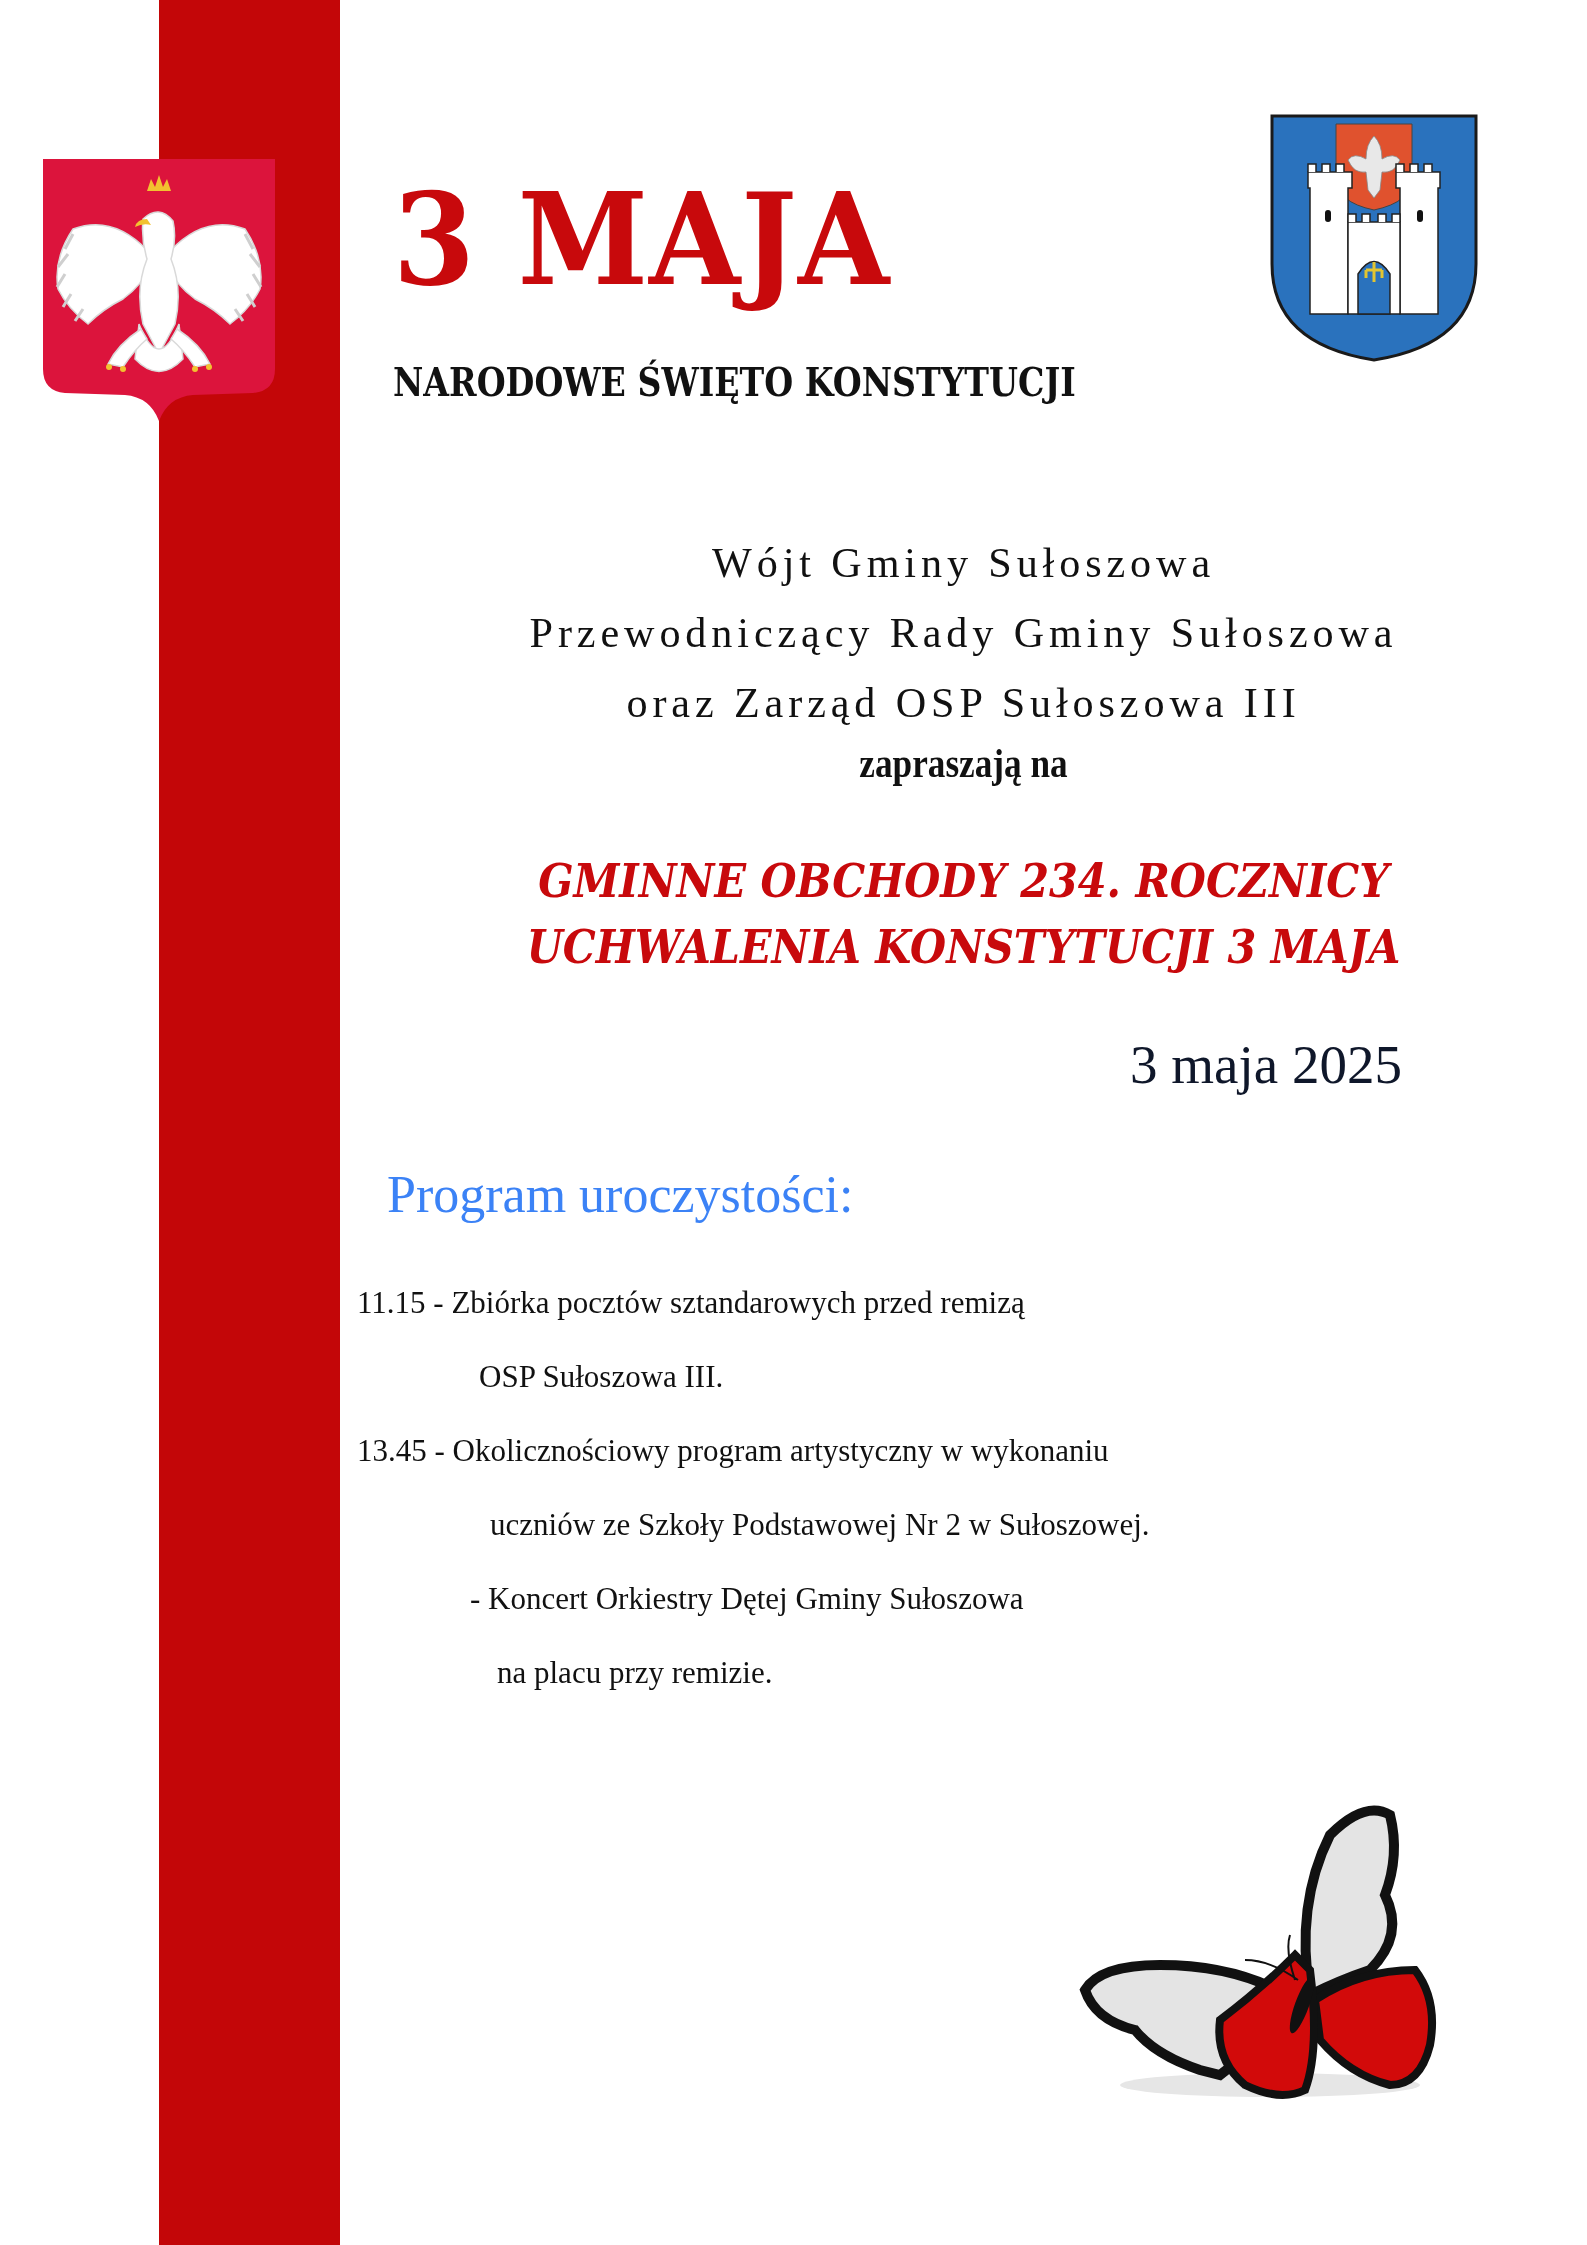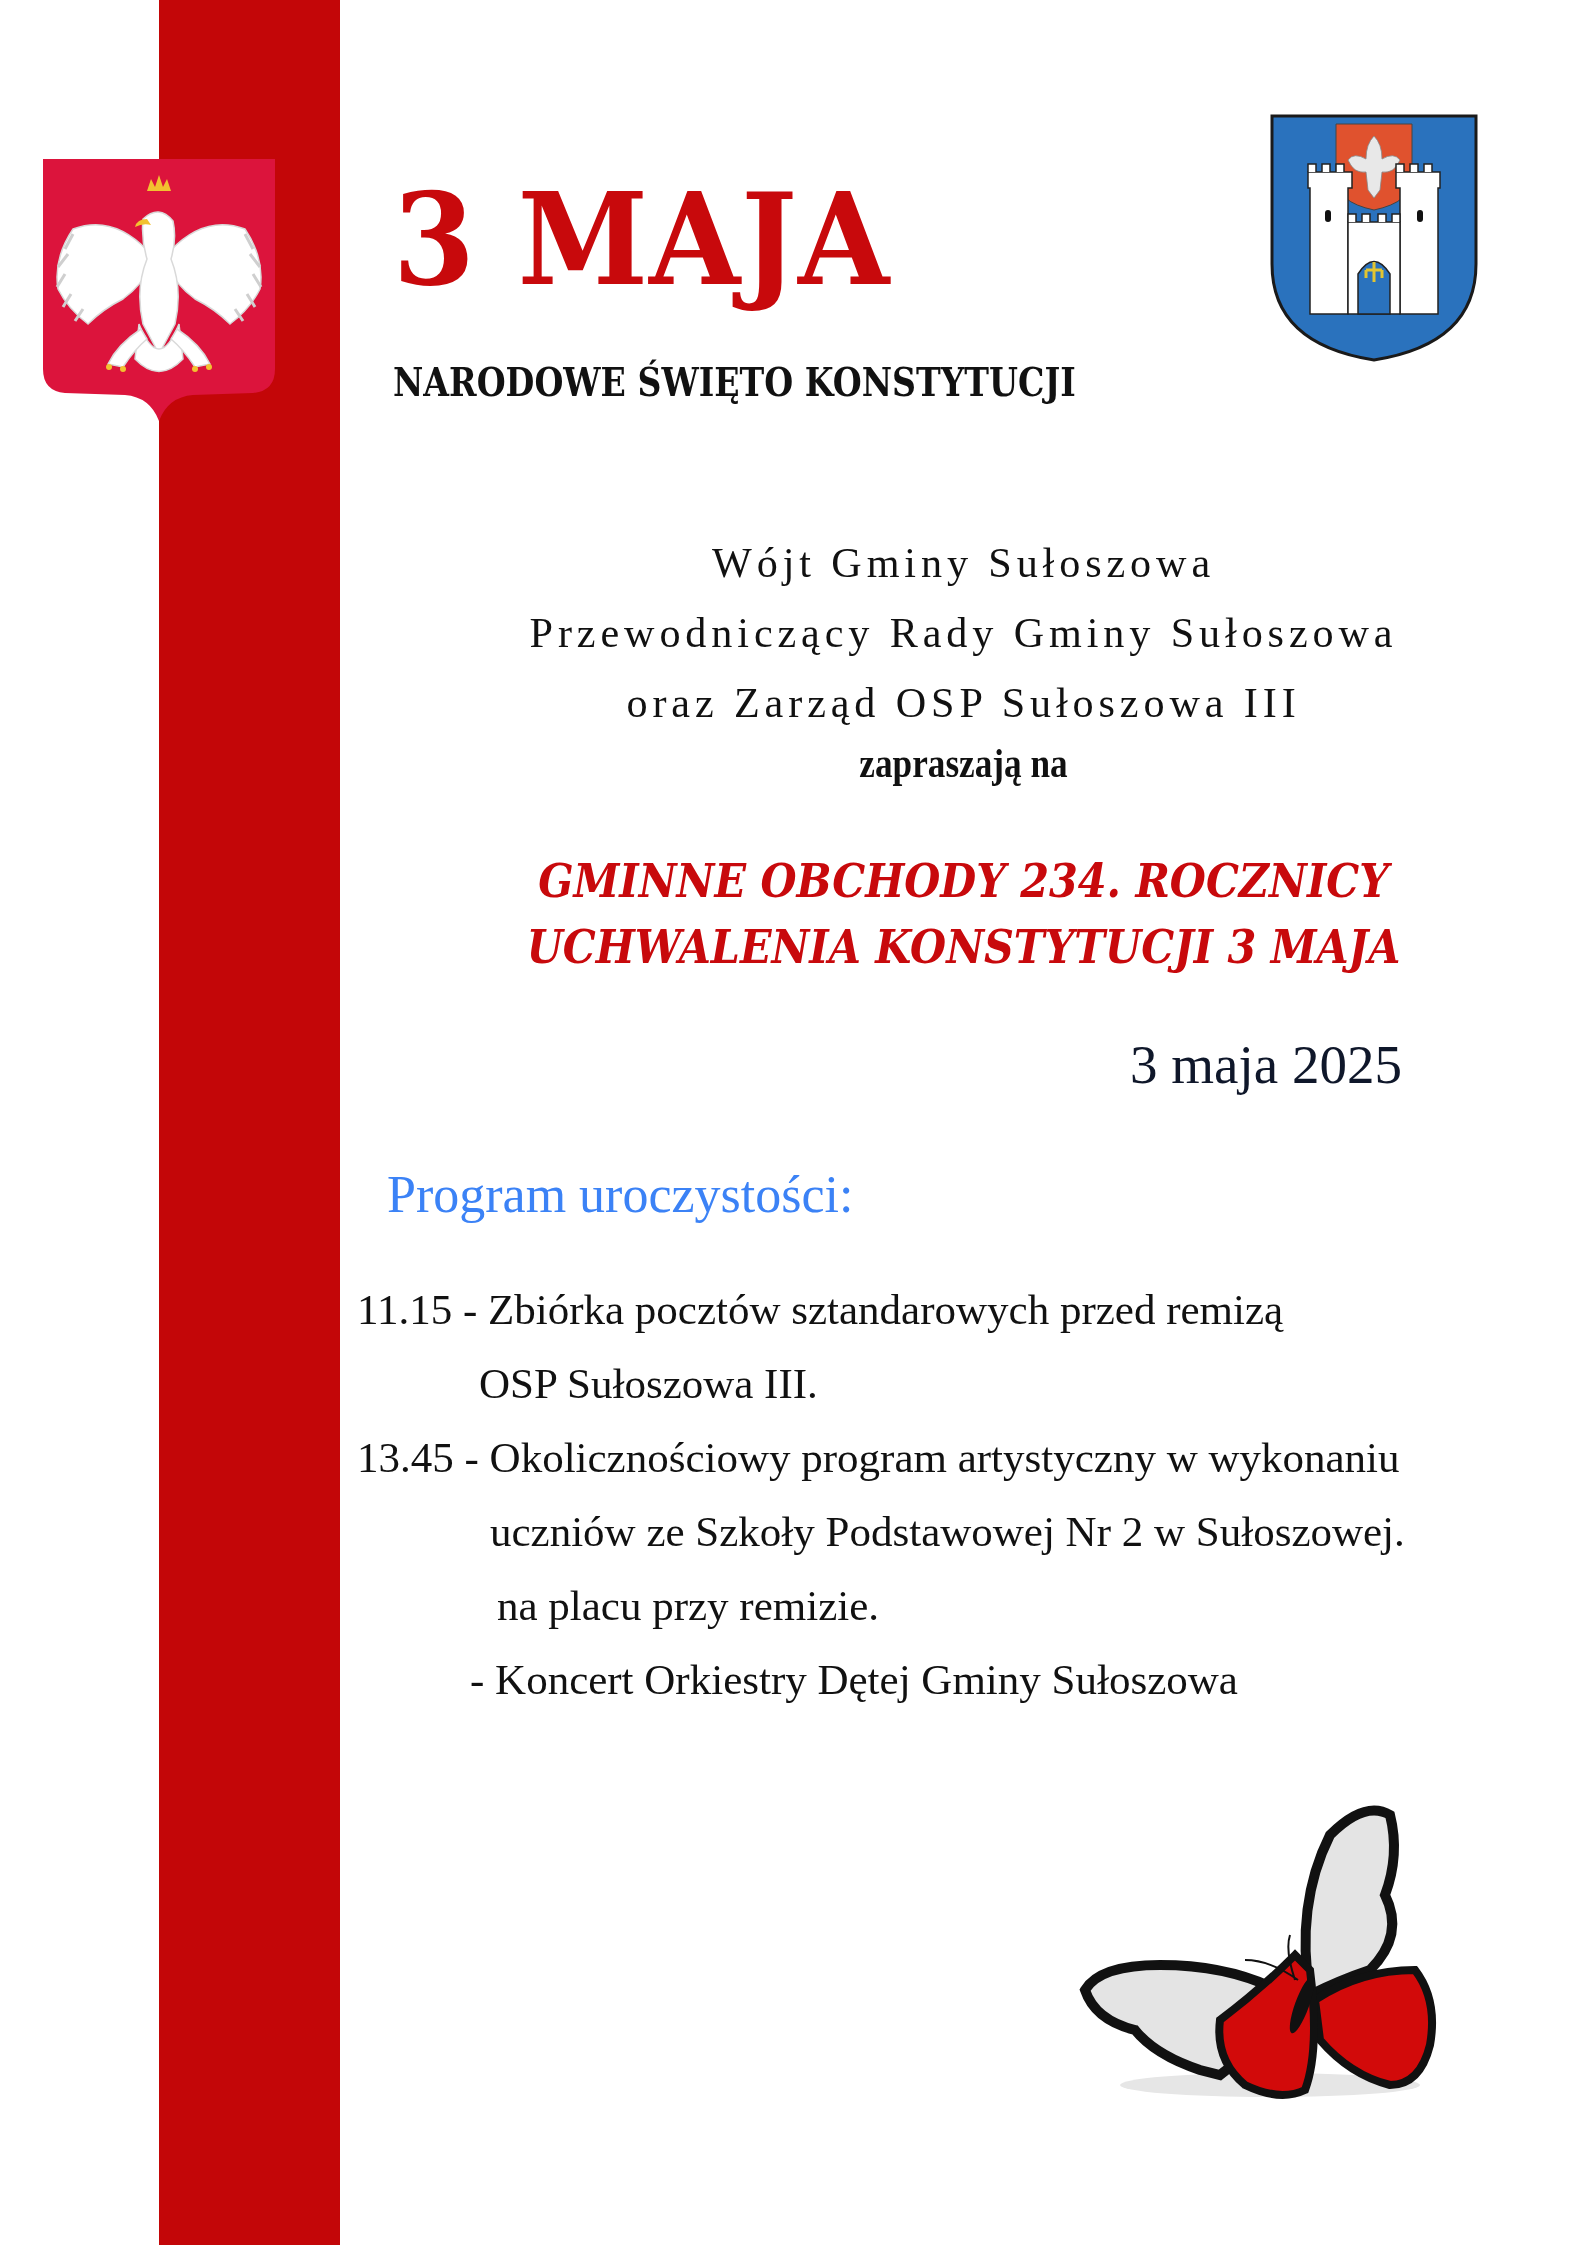--- a/index.html
+++ b/index.html
@@ -8,21 +8,21 @@
   .eagle-shield { position:absolute; left:43px; top:159px; width:232px; height:262px; }
   .crest { position:absolute; left:1270px; top:114px; width:208px; height:248px; }
   .title { position:absolute; left:393px; top:175px; font-family:"DejaVu Serif", serif; font-weight:bold; font-size:128px; color:#c8090c; letter-spacing:1px; line-height:1; transform:scaleX(0.92); transform-origin:left top; }
   .subtitle { position:absolute; left:393px; top:362px; font-family:"DejaVu Serif", serif; font-weight:bold; font-size:40px; color:#111; line-height:1; transform:scaleX(0.83); transform-origin:left top; white-space:nowrap; }
   .centered { position:absolute; left:340px; width:1247px; text-align:center; font-family:"Liberation Serif", serif; color:#111; white-space:nowrap; }
   .hosts { font-size:43px; letter-spacing:5px; line-height:70px; top:528px; transform:scaleX(0.98); }
   .invite { top:740px; font-size:40px; font-weight:bold; transform:scaleX(0.88); }
   .event { top:848px; font-family:"DejaVu Serif", serif; font-weight:bold; font-style:italic; font-size:46px; color:#c8090c; line-height:66px; transform:scaleX(0.9); }
   .date { position:absolute; left:1130px; top:1033px; font-family:"Liberation Serif", serif; font-size:55px; color:#0f172a; white-space:nowrap; }
   .program-title { position:absolute; left:387px; top:1165px; font-family:"Liberation Serif", serif; font-size:52px; color:#3b82f6; white-space:nowrap; }
-  .program { position:absolute; left:357px; top:1285px; font-family:"Liberation Serif", serif; font-size:43px; color:#111; }
+  .program { position:absolute; left:357px; top:1285px; font-family:"Liberation Serif", serif; font-size:31px; color:#111; }
   .prow { height:74px; white-space:nowrap; }
   .prow .time { display:inline-block; }
   .indent1 { padding-left:122px; }
   .indent2 { padding-left:133px; }
   .indent3 { padding-left:113px; }
   .indent4 { padding-left:140px; }
   .butterfly { position:absolute; left:1040px; top:1785px; width:400px; height:320px; }
 </style>
 </head>
 <body>
@@ -99,22 +99,22 @@
 
 <div class="program">
   <div class="prow">
     <span class="time">11.15</span> - <span>Zbiórka pocztów sztandarowych przed remizą</span>
   </div>
   <div class="prow indent1">OSP Sułoszowa III.</div>
   <div class="prow">
     <span class="time">13.45</span> - <span>Okolicznościowy program artystyczny w wykonaniu</span>
   </div>
   <div class="prow indent2">uczniów ze Szkoły Podstawowej Nr 2 w Sułoszowej.</div>
+  <div class="prow indent3">- <span>Koncert Orkiestry Dętej Gminy Sułoszowa</span></div>
   <div class="prow indent4">na placu przy remizie.</div>
-  <div class="prow indent3">- <span>Koncert Orkiestry Dętej Gminy Sułoszowa</span></div>
 </div>
 
 <svg class="butterfly" viewBox="0 0 400 320">
   <ellipse cx="230" cy="300" rx="150" ry="12" fill="#e6e6e6"></ellipse>
 
   <path d="M270 210 Q255 120 290 50 Q325 15 350 30 Q360 70 345 110 Q365 150 330 185 Q300 195 270 210 Z" fill="#e4e4e4" stroke="#111" stroke-width="10"></path>
 
   <path d="M255 215 Q200 180 120 180 Q60 180 45 205 Q55 235 95 245 Q115 270 160 285 Q180 290 180 290 Q220 260 255 215 Z" fill="#e4e4e4" stroke="#111" stroke-width="10"></path>
 
   <path d="M275 215 Q320 185 375 185 Q398 215 390 260 Q380 300 350 300 Q310 290 280 255 Z" fill="#d20a0a" stroke="#111" stroke-width="8"></path>

